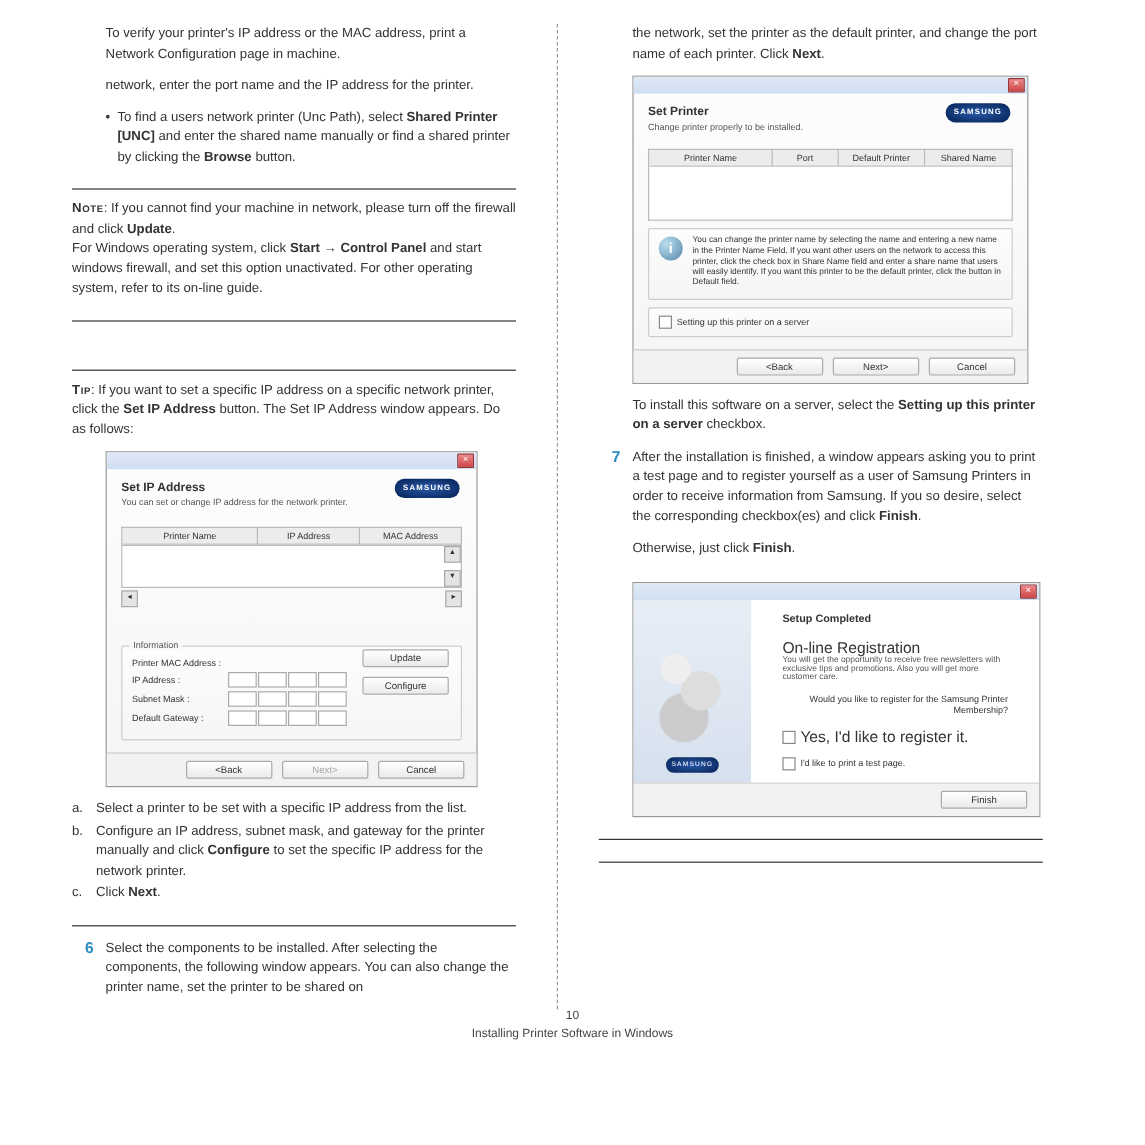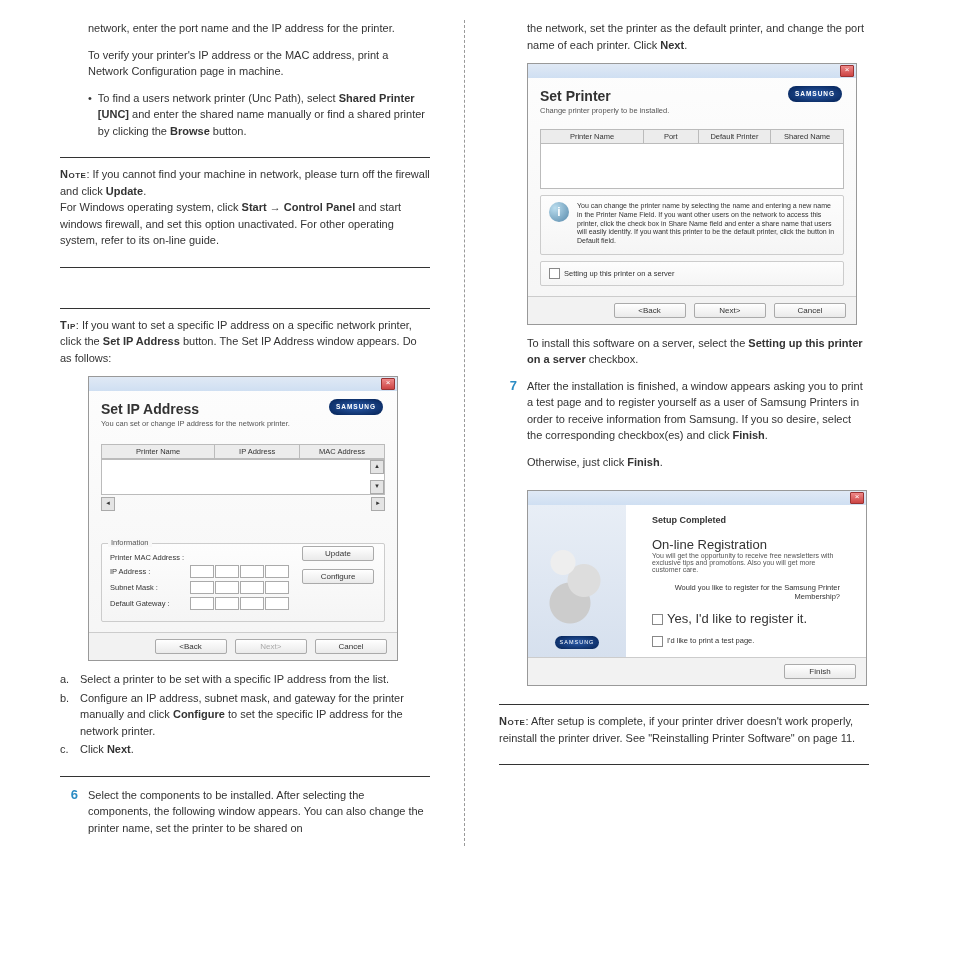--- a/index.html
+++ b/index.html
@@ -67,21 +67,21 @@
   }
   .shot .titlebar .x {
     position: absolute; right:2px; top:1px; width:12px; height:10px;
     background: linear-gradient(#e88,#c44); border:1px solid #933;
     color:#fff; font-size:8px; line-height:8px; text-align:center; border-radius:1px;
   }
   .shot .inner {
     padding: 10px 12px 10px 12px;
     position: relative;
   }
-  .shot .h1 { font-weight: bold; font-size: 14px; margin-bottom: 2px; }
+  .shot .h1 { font-weight: bold; font-size: 10px; margin-bottom: 2px; }
   .shot .sub { font-size: 7.5px; color:#555; margin-bottom:8px; }
   .samsung {
     position:absolute; right:14px; top:8px;
     width:54px; height:16px; border-radius:8px;
     background: radial-gradient(ellipse at center, #2a5aa8 0%, #0b2c64 80%);
     color:#fff; font-size:6.5px; letter-spacing:1px; text-align:center; line-height:16px;
     font-weight:bold;
   }
   .shot table.hdr { width:100%; border-collapse:collapse; font-size:7.5px; }
   .shot table.hdr th {
@@ -139,22 +139,22 @@
     text-align:center; font-size:10px; color:#444; line-height:1.5;
   }
 </style>
 </head>
 <body>
 
 <div class="page">
 
   <div class="col">
 
+    <p class="indent">To verify your printer's IP address or the MAC address, print a Network Configuration page in machine.</p>
     <p class="indent">network, enter the port name and the IP address for the printer.</p>
-    <p class="indent">To verify your printer's IP address or the MAC address, print a Network Configuration page in machine.</p>
 
     <div class="bullet-row">
       <span class="bullet-dot">•</span>
       <span>
         <span>To find a users network printer (Unc Path), select </span><span class="b">Shared Printer [UNC]</span><span> and enter the shared name manually or find a shared printer by clicking the </span><span class="b">Browse</span><span> button.</span>
       </span>
     </div>
 
     <div class="hr"></div>
     <p>
@@ -345,19 +345,20 @@
             <span class="checkbox"></span><span>I'd like to print a test page.</span>
           </div>
         </div>
       </div>
       <div class="btnrow">
         <span class="btn">Finish</span>
       </div>
     </div>
 
     <div class="hr"></div>
-    <p>
-      <span class="note-label">Note</span><span>: After setup is complete, if your printer driver doesn't work properly, reinstall the printer driver. See "Reinstalling Printer Software" on page 11.</span>
-    </p>
     <div class="hr"></div>
   </div>
 
+  <div class="footer">
+    <span>10</span><br>
+    <span>Installing Printer Software in Windows</span>
+  </div>
 </div>
 
 </body></html>

